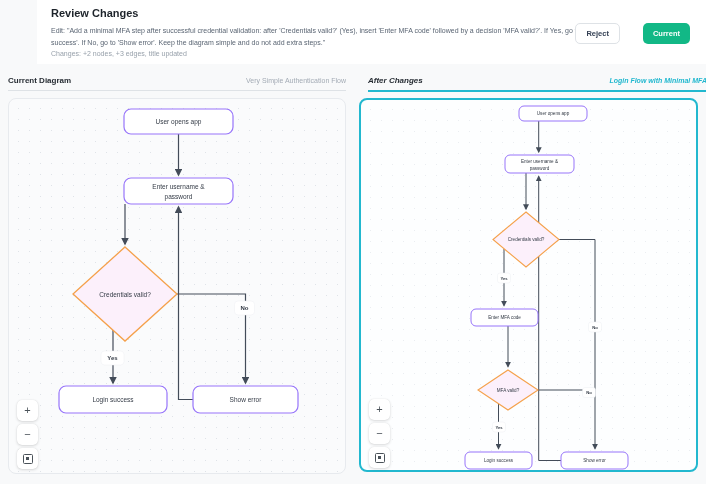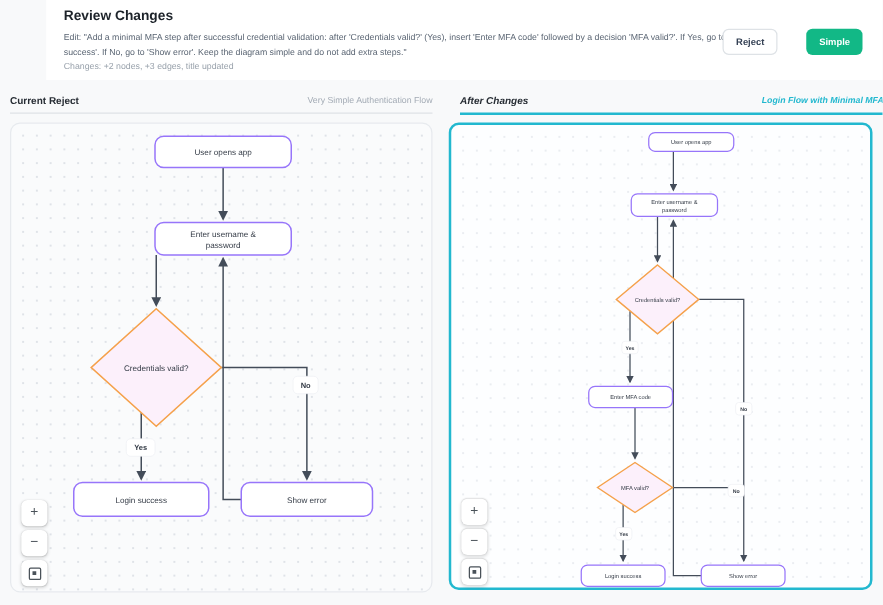--- a/index.html
+++ b/index.html
@@ -67,31 +67,31 @@
 </style>
 </head>
 <body>
 
 <div class="header">
   <h1 class="page-title">Review Changes</h1>
   <p class="edit-text">Edit: "Add a minimal MFA step after successful credential validation: after 'Credentials valid?' (Yes), insert 'Enter MFA code' followed by a decision 'MFA valid?'. If Yes, go to 'Login success'. If No, go to 'Show error'. Keep the diagram simple and do not add extra steps."</p>
   <p class="changes-text">Changes: +2 nodes, +3 edges, title updated</p>
   <div class="actions">
     <button class="btn btn-reject">Reject</button>
-    <button class="btn btn-approve">Simple</button>
+    <button class="btn btn-approve">Current</button>
     <button class="btn-close">
       <svg width="11" height="11" viewBox="0 0 11 11">
         <path d="M1.5 1.5 L9.5 9.5 M9.5 1.5 L1.5 9.5" stroke="#343a40" stroke-width="1.3" stroke-linecap="round"></path>
       </svg>
     </button>
   </div>
 </div>
 
 <div class="panel-head left">
-  <span class="panel-title">Current Reject</span>
+  <span class="panel-title">Current Diagram</span>
   <span class="panel-subtitle-muted">Very Simple Authentication Flow</span>
 </div>
 
 <div class="panel-head right">
   <span class="panel-title">After Changes</span>
   <span class="panel-subtitle-cyan">Login Flow with Minimal MFA</span>
 </div>
 
 <div class="canvas canvas-left">
   <svg width="336" height="374" viewBox="0 0 336 374">

